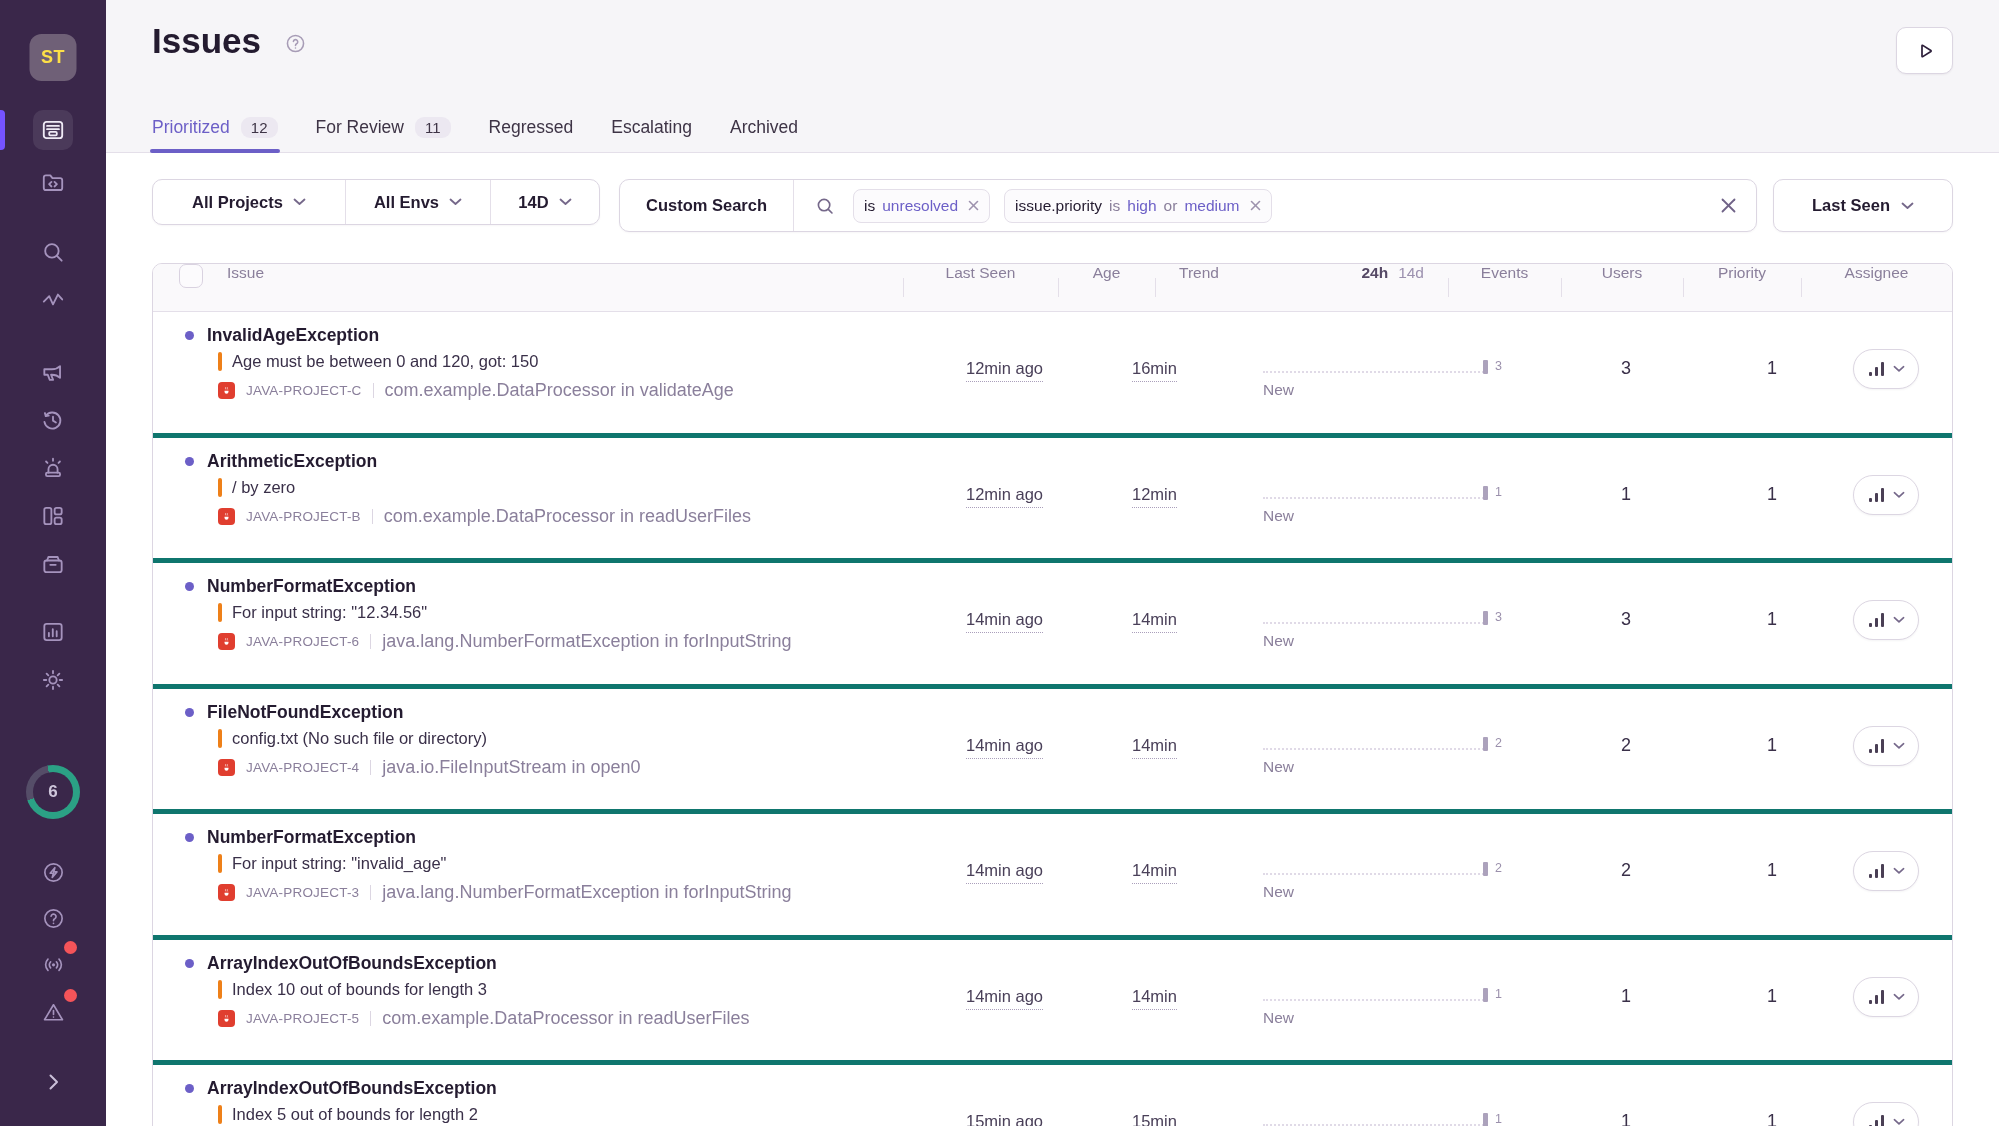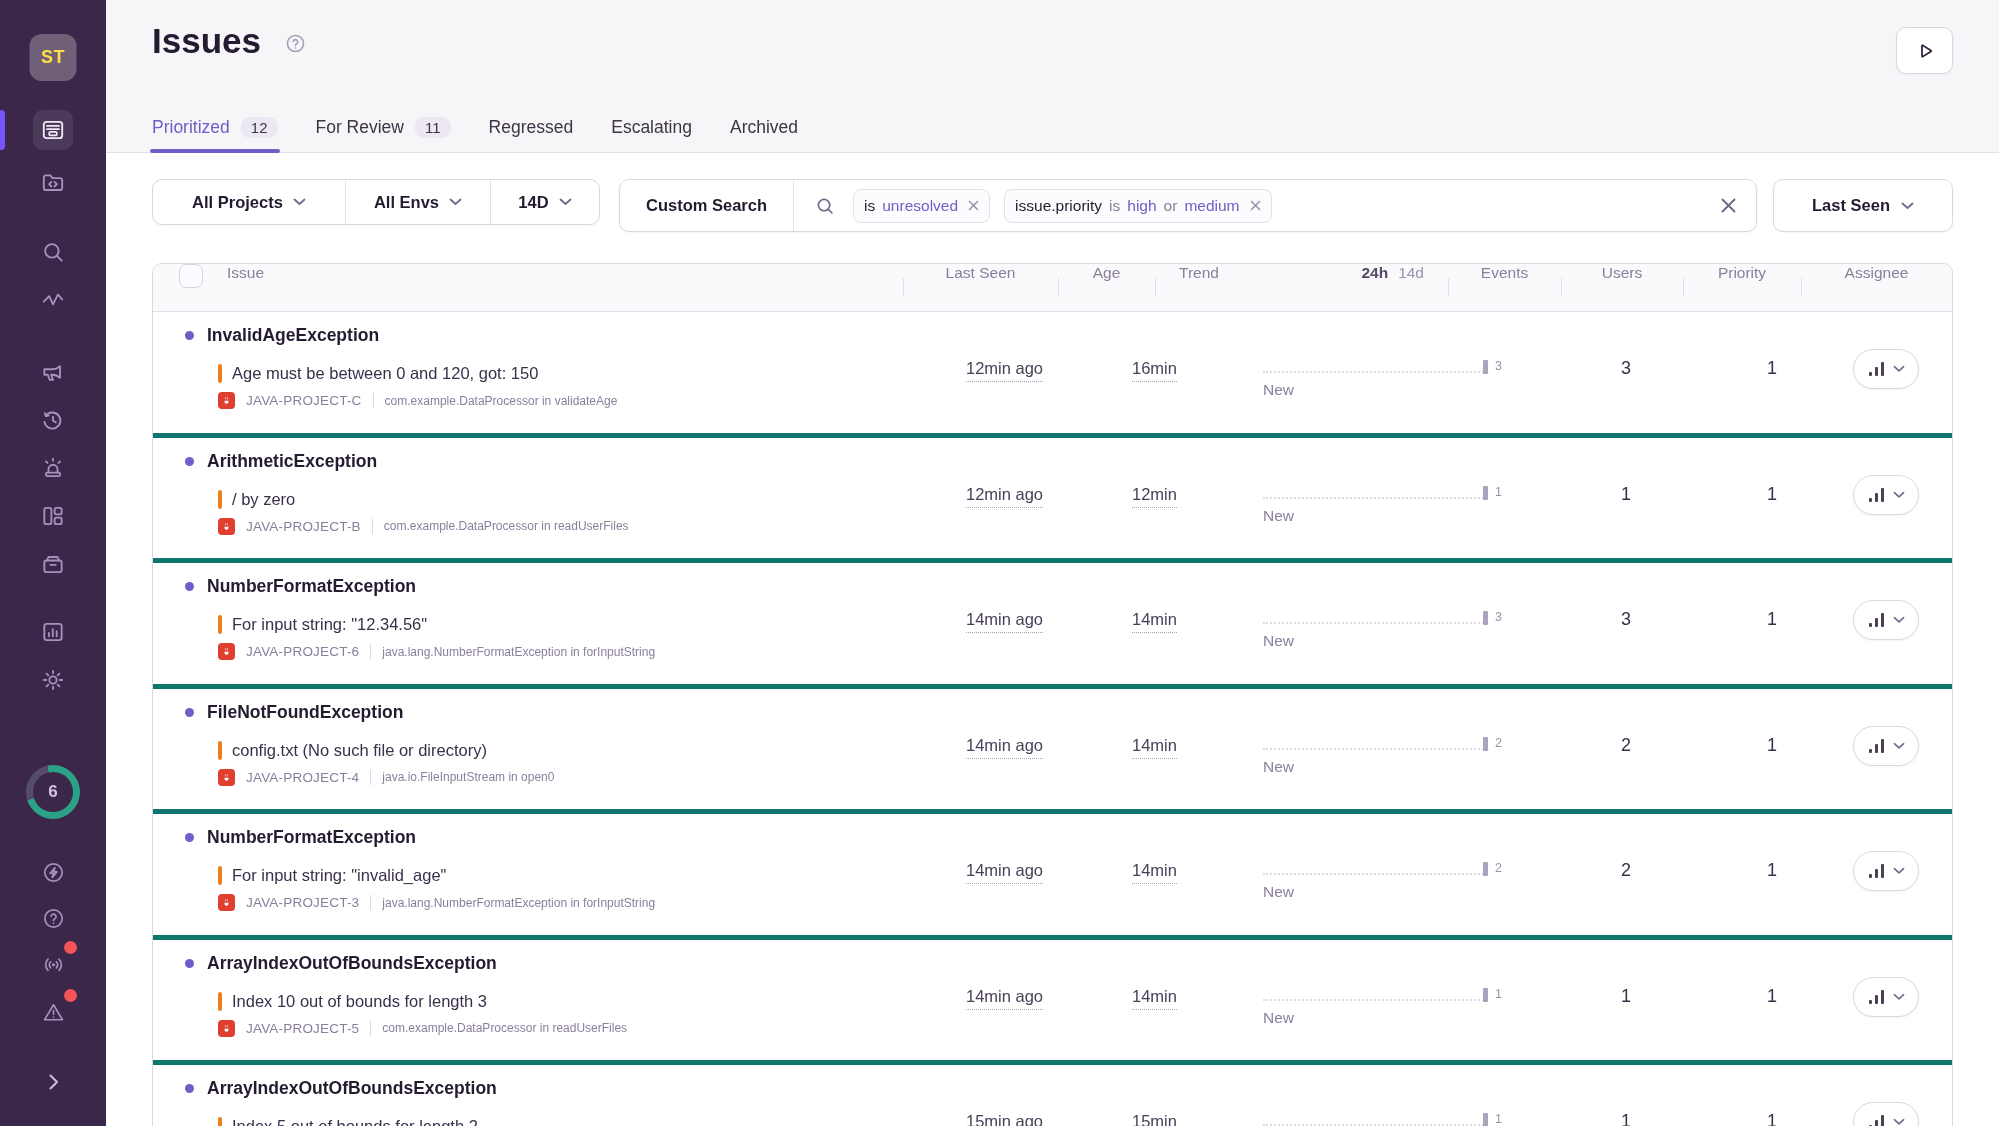--- a/index.html
+++ b/index.html
@@ -75,28 +75,28 @@
   .checkbox { width:24px; height:24px; border:1.5px solid #D9D2E0; border-radius:7px; background:#FCFBFD; cursor:pointer; }
   .th-trend { justify-content:space-between; padding:0 24px 0 24px; }
   .trend-toggle { display:flex; gap:10px; }
   .tt-sel { color:#554965; font-weight:700; } .tt-other { color:#9C91AF; cursor:pointer; }
 
   .row { height:125.5px; border-bottom:5px solid #0f766e; background:#fff;gap:24px; }
   .cell-issue { padding:13px 0 0 24px; overflow:hidden; }
   .title-line { display:flex; align-items:center; gap:13px; }
   .unread-dot { width:9px; height:9px; border-radius:50%; background:var(--accent); margin-left:8px; flex:0 0 auto; }
   .issue-title { font-size:17.5px; font-weight:700; color:#241B30; cursor:pointer; }
-  .msg-line { margin-top:18px; margin-left:41px; display:flex; align-items:center; gap:10px; }
+  .msg-line { margin-top:6px; margin-left:41px; display:flex; align-items:center; gap:10px; }
   .level-bar { width:4px; height:19px; border-radius:2px; background:var(--level); flex:0 0 auto; }
   .issue-msg { font-size:16.5px; color:#3A3049; }
   .meta-line { margin-top:9px; margin-left:41px; display:flex; align-items:center; gap:11px; }
   .proj-icon { width:17px; height:17px; border-radius:4px; background:var(--project); display:flex; align-items:center; justify-content:center; flex:0 0 auto; }
   .proj-name { font-size:13.5px; color:#8A7F9B; letter-spacing:.2px; }
   .meta-div { width:1px; height:15px; background:var(--border); }
-  .culprit { font-size:12px; color:#8A7F9B; }
+  .culprit { font-size:18px; color:#8A7F9B; }
 
   .cell-date { display:flex; justify-content:center; padding-top:47px; font-size:16.5px; color:#4A4059; }
   .cell-date span { height:23px; border-bottom:1.5px dotted #AA9FBB; cursor:default; }
   .cell-trend { padding:46px 0 0 36px; }
   .spark-row { display:flex; align-items:flex-end; gap:7px; }
   .spark { position:relative; width:225px; height:15px; }
   .spark-line { position:absolute; left:0; right:0; bottom:0; border-top:2px dotted #E0DAE7; }
   .spark-bar { position:absolute; right:0; bottom:-1px; width:5px; height:14px; background:#ACA2BC; border-radius:1px; }
   .spark-val { font-size:12.5px; color:#9B90AC; line-height:13px; }
   .trend-label { margin-top:8px; font-size:15.5px; color:#8A7F9B; }

